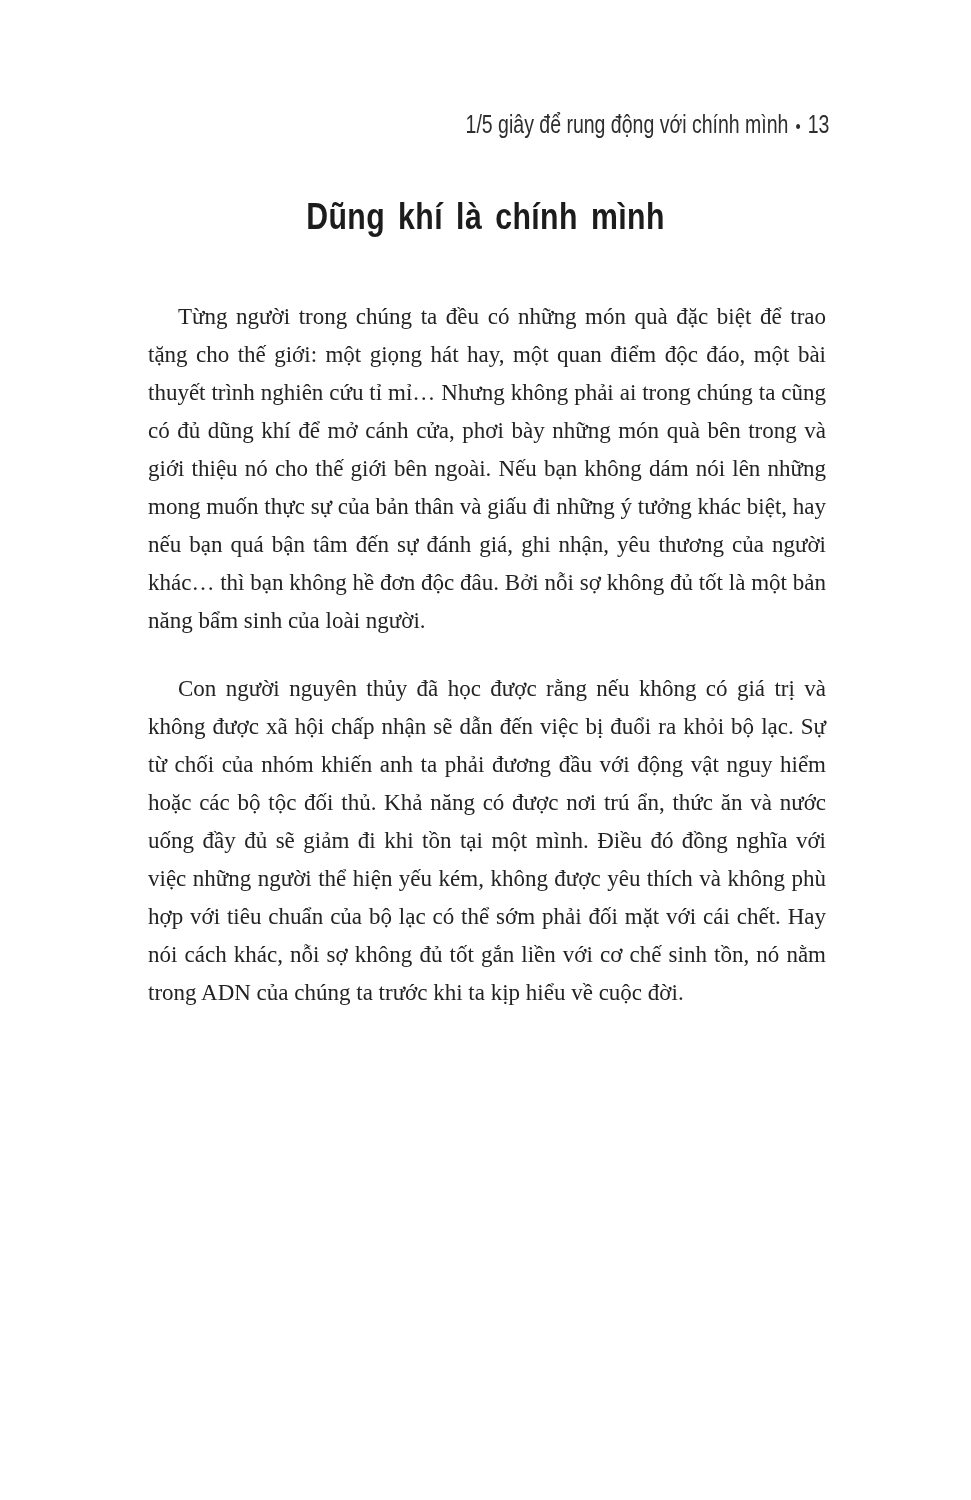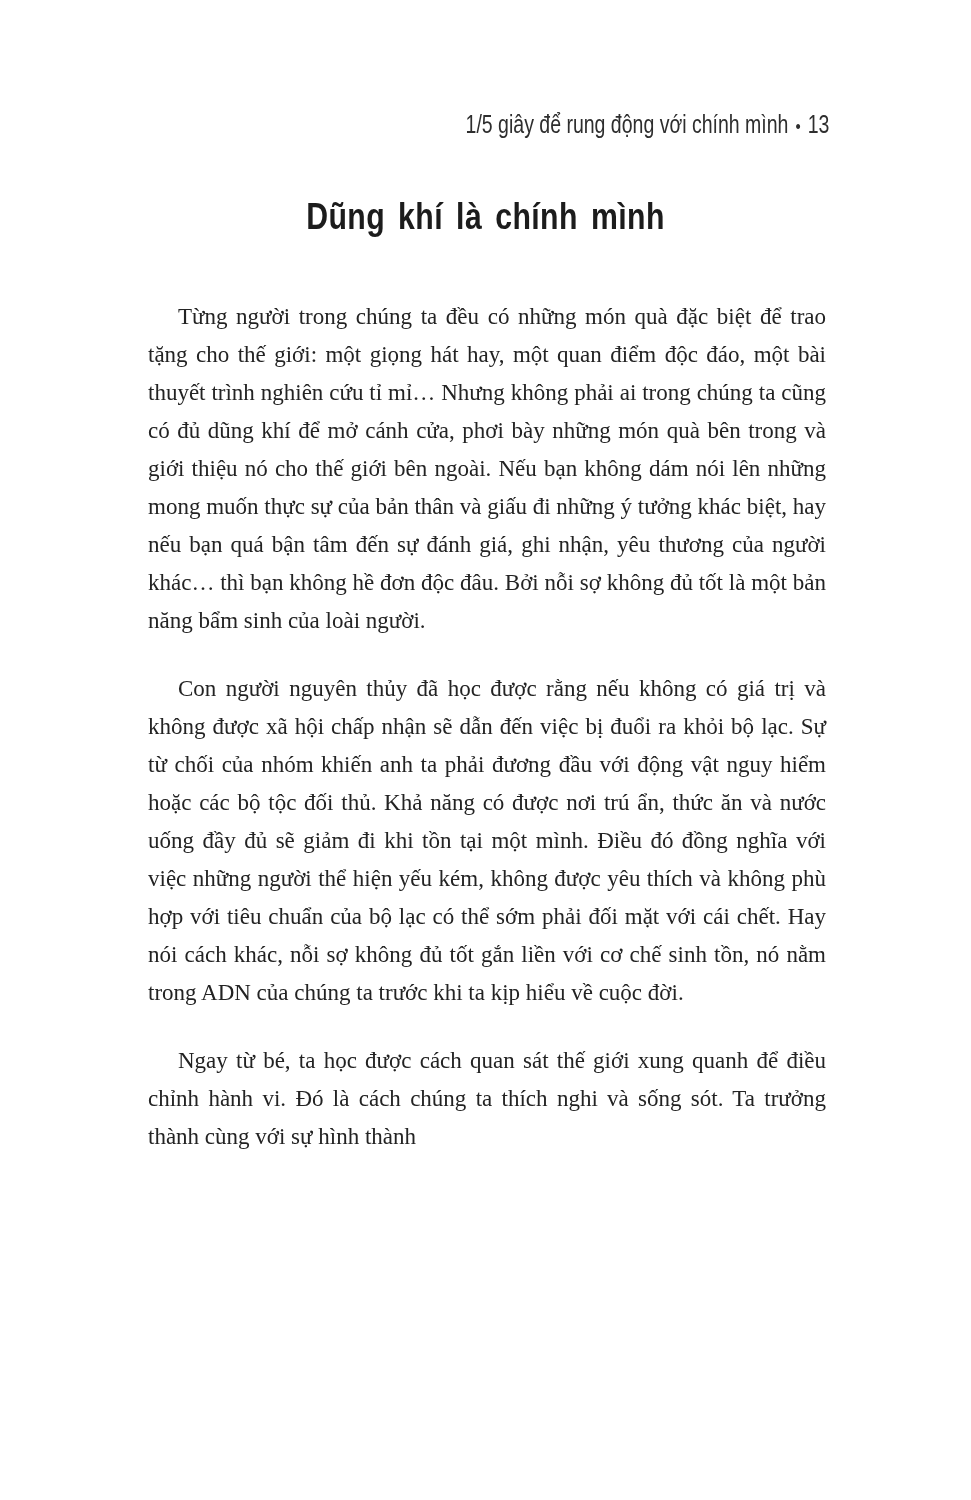--- a/index.html
+++ b/index.html
@@ -78,16 +78,15 @@
     <span class="running-title">1/5 giây để rung động với chính mình</span>
     <span class="dot">•</span>
     <span class="page-number">13</span>
   </header>
 
   <h1 class="chapter-title">Dũng khí là chính mình</h1>
 
   <section class="body-text">
     <p>Từng người trong chúng ta đều có những món quà đặc biệt để trao tặng cho thế giới: một giọng hát hay, một quan điểm độc đáo, một bài thuyết trình nghiên cứu tỉ mỉ… Nhưng không phải ai trong chúng ta cũng có đủ dũng khí để mở cánh cửa, phơi bày những món quà bên trong và giới thiệu nó cho thế giới bên ngoài. Nếu bạn không dám nói lên những mong muốn thực sự của bản thân và giấu đi những ý tưởng khác biệt, hay nếu bạn quá bận tâm đến sự đánh giá, ghi nhận, yêu thương của người khác… thì bạn không hề đơn độc đâu. Bởi nỗi sợ không đủ tốt là một bản năng bẩm sinh của loài người.</p>
     <p>Con người nguyên thủy đã học được rằng nếu không có giá trị và không được xã hội chấp nhận sẽ dẫn đến việc bị đuổi ra khỏi bộ lạc. Sự từ chối của nhóm khiến anh ta phải đương đầu với động vật nguy hiểm hoặc các bộ tộc đối thủ. Khả năng có được nơi trú ẩn, thức ăn và nước uống đầy đủ sẽ giảm đi khi tồn tại một mình. Điều đó đồng nghĩa với việc những người thể hiện yếu kém, không được yêu thích và không phù hợp với tiêu chuẩn của bộ lạc có thể sớm phải đối mặt với cái chết. Hay nói cách khác, nỗi sợ không đủ tốt gắn liền với cơ chế sinh tồn, nó nằm trong ADN của chúng ta trước khi ta kịp hiểu về cuộc đời.</p>
-    <p>Ngay từ bé, ta học được cách quan sát thế giới xung quanh để điều chỉnh hành vi. Đó là cách chúng ta thích nghi và sống sót. Ta trưởng thành cùng với sự hình thành</p>
   </section>
 
 </main>
 
 </body></html>

